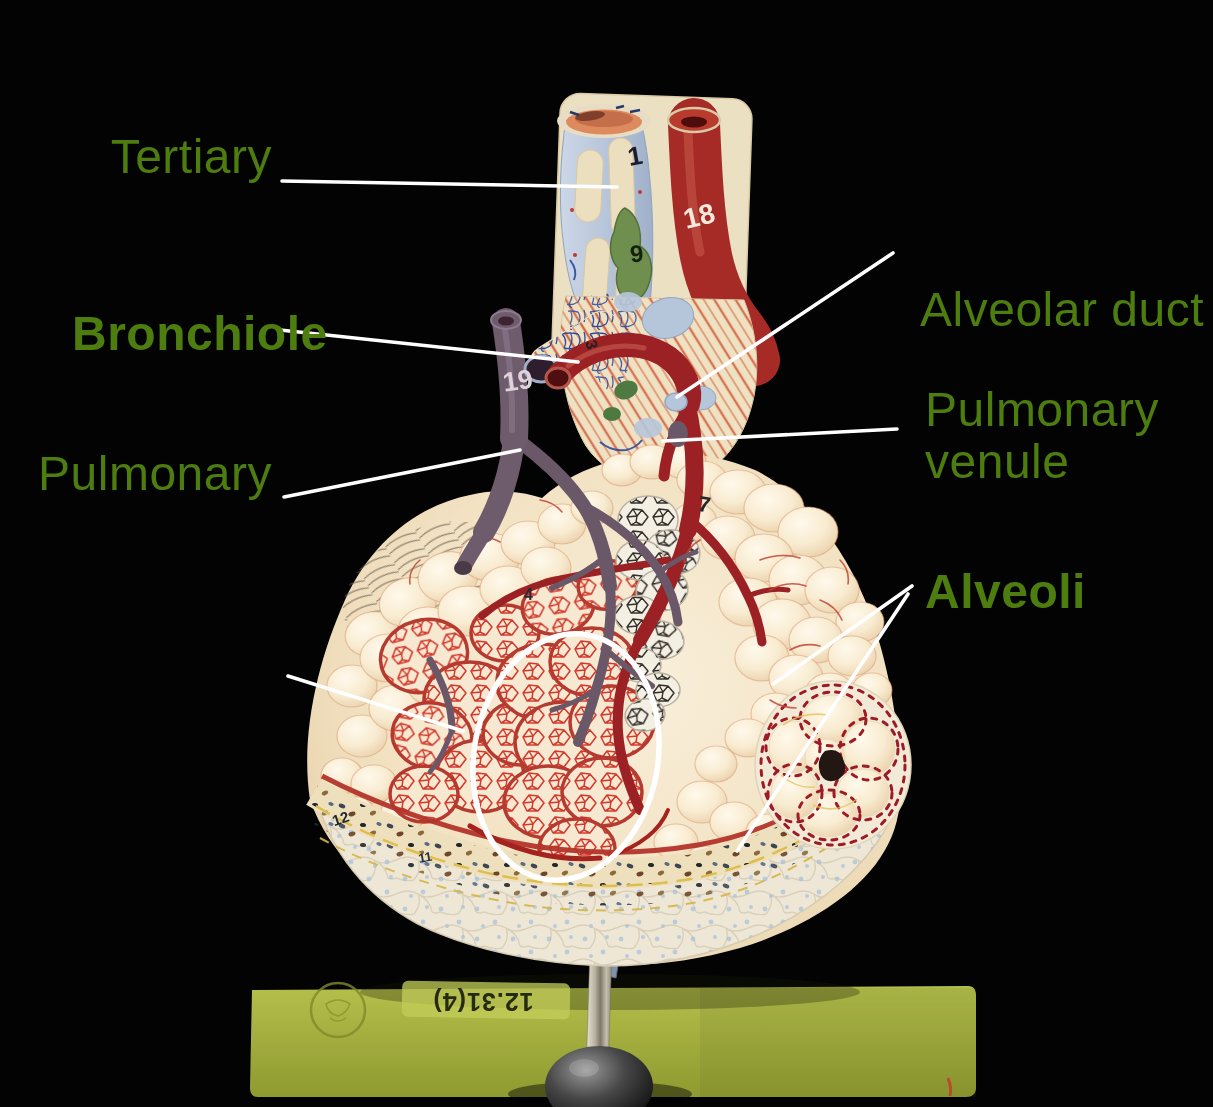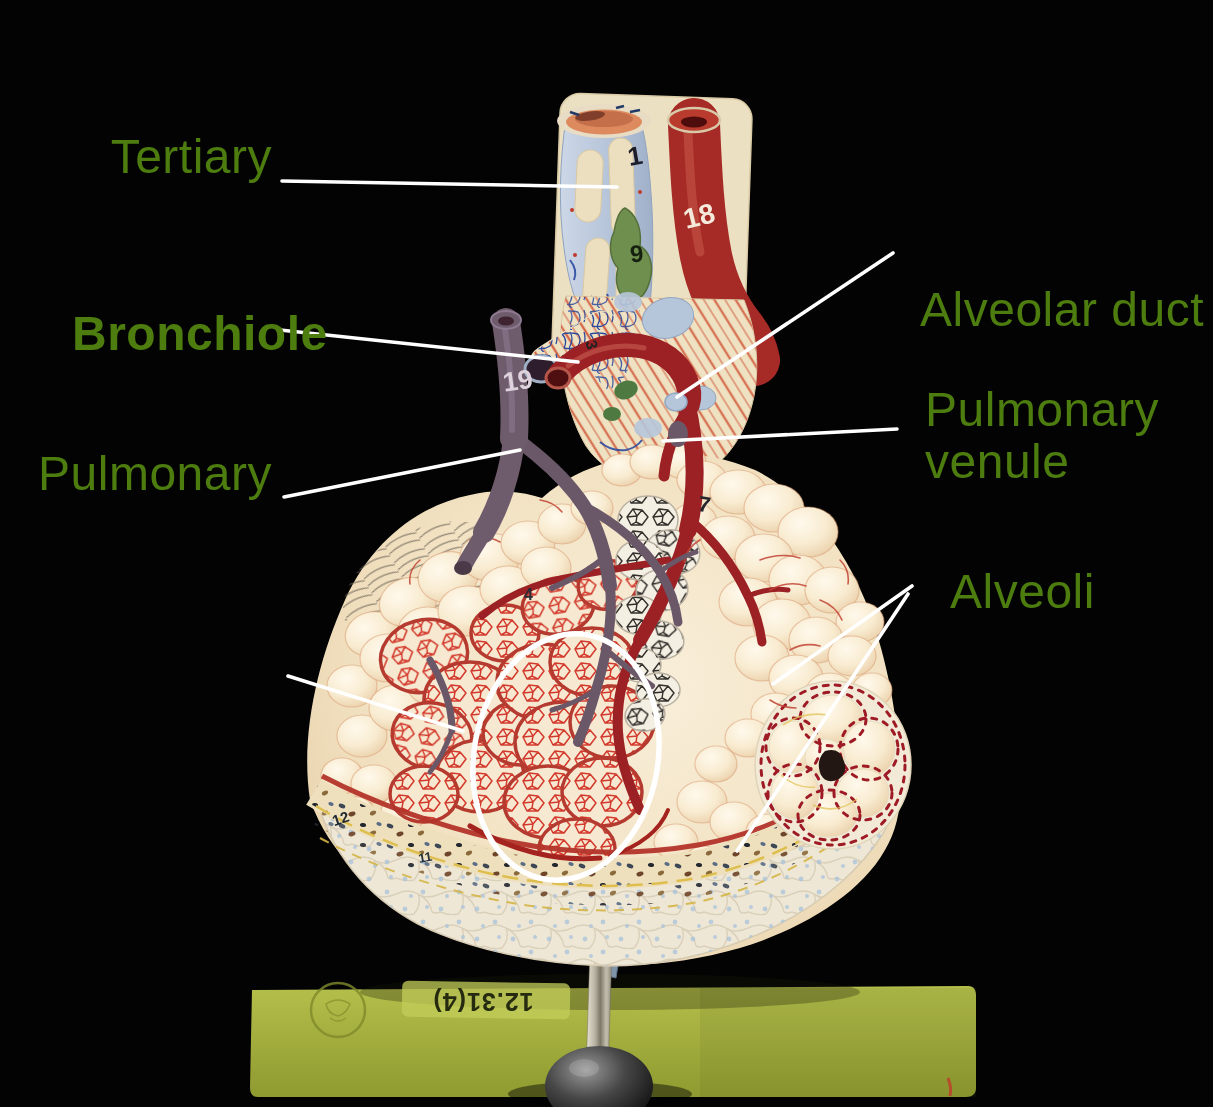--- a/index.html
+++ b/index.html
@@ -368,17 +368,17 @@
 <div class="lbl" style="left:920px;top:236px;margin-top:48px;">
   <span>Alveolar duct</span>
 </div>
 <div class="lbl" style="left:925px;top:384px;">
   <span>Pulmonary</span>
   <span>venule</span>
 </div>
 <div class="lbl ra" style="right:941px;top:448px;">
   <span>Pulmonary</span>
 </div>
-<div class="lbl" style="left:950px;top:566px;">
+<div class="lbl" style="left:925px;top:566px;font-weight:bold;">
   <span>Alveoli</span>
 </div>
 
 </div>
 
 </body></html>

